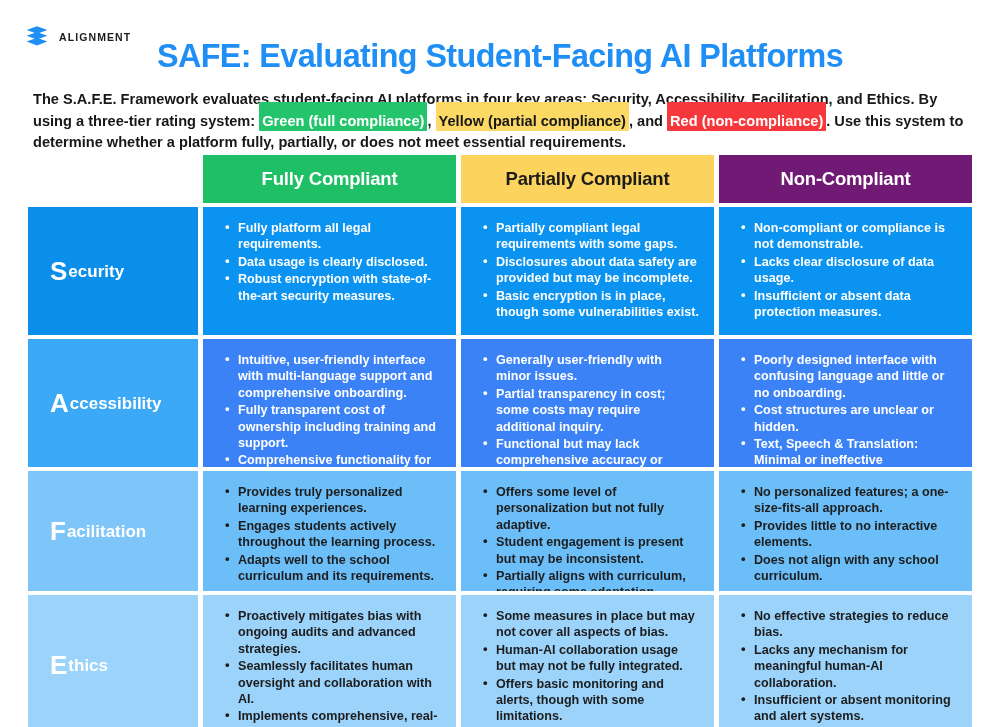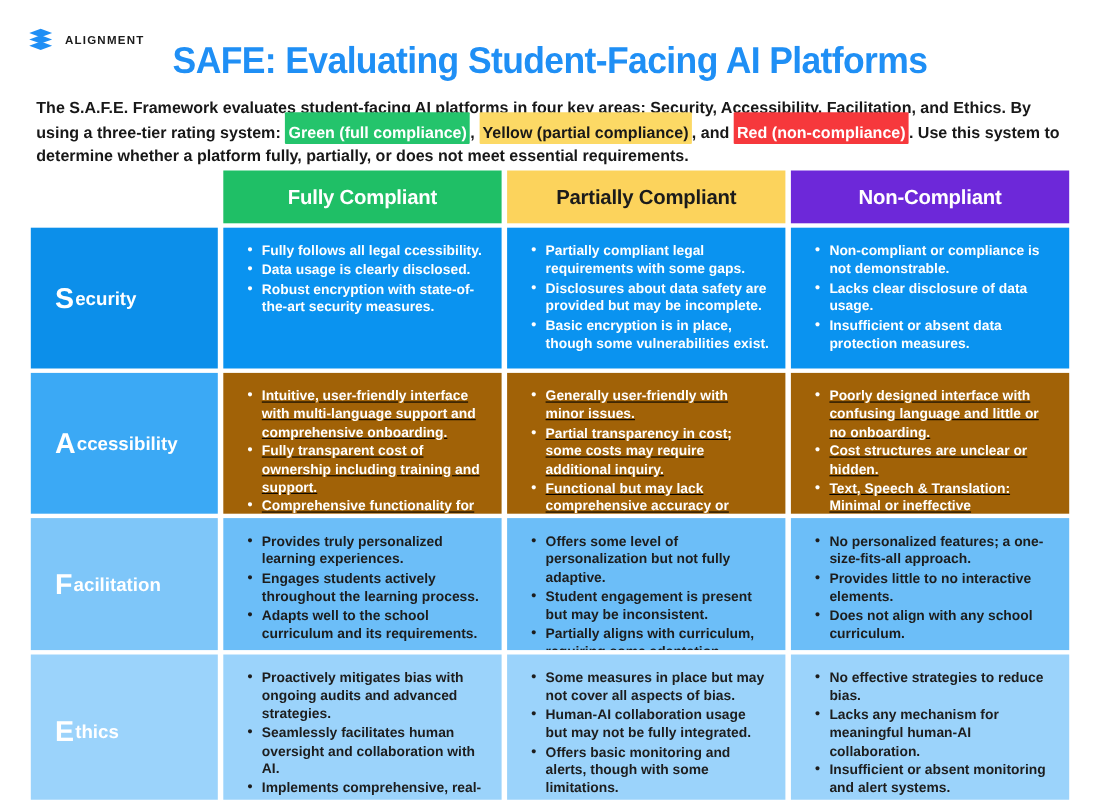--- a/index.html
+++ b/index.html
@@ -54,21 +54,21 @@
     gap: 4px 5px;
   }
   .cell { position: relative; overflow: hidden; }
   .corner { background: #ffffff; }
   .hdr {
     display: flex; align-items: center; justify-content: center;
     font-size: 18.5px; font-weight: bold; letter-spacing: -0.2px;
   }
   .hdr-green  { background: #1fbf66; color: #ffffff; }
   .hdr-yellow { background: #fcd35c; color: #1b1b1b; }
-  .hdr-red    { background: #6d28d9; color: #ffffff; }
+  .hdr-red    { background: #701a75; color: #ffffff; }
   .rowlabel {
     display: flex; align-items: center;
     padding-left: 22px;
     color: #ffffff;
     font-size: 17px; font-weight: bold;
   }
   .rowlabel .cap { font-size: 26px; font-weight: bold; line-height: 1; }
   .rowlabel .rest { line-height: 1; padding-left: 1px; }
   ul.bullets {
     list-style: none;
@@ -82,21 +82,21 @@
     padding-left: 13px;
     margin-bottom: 1px;
   }
   ul.bullets li::before {
     content: "\2022";
     position: absolute; left: 0; top: -1px;
     font-size: 13px;
   }
   
   .tint-1 { background: #0a93f0; }
-  .tint-2 { background: #a16207; text-decoration: underline; }
+  .tint-2 { background: #3b82f6; }
   .tint-3 { background: #6cbef8; }
   .tint-4 { background: #9bd3fb; }
   .txt-light { color: #ffffff; }
   .txt-light li::before { color: #ffffff; }
   .txt-dark  { color: #1d1d1d; }
   .txt-dark li::before { color: #1d1d1d; }
   .label-1 { background: #0c8fea; }
   .label-2 { background: #3ba9f5; }
   .label-3 { background: #7ec6f9; }
   .label-4 { background: #9bd3fb; }
@@ -129,21 +129,21 @@
     <div class="cell hdr hdr-green">Fully Compliant</div>
     <div class="cell hdr hdr-yellow">Partially Compliant</div>
     <div class="cell hdr hdr-red">Non-Compliant</div>
 
     <div class="cell rowlabel label-1">
       <span class="cap">S</span>
         <span class="rest">ecurity</span>
     </div>
     <div class="cell tint-1">
       <ul class="bullets txt-light">
-        <li>Fully follows all legal ccessibility.</li>
+        <li>Fully platform all legal requirements.</li>
         <li>Data usage is clearly disclosed.</li>
         <li>Robust encryption with state-of-the-art security measures.</li>
       </ul>
     </div>
     <div class="cell tint-1">
       <ul class="bullets txt-light">
         <li>Partially compliant legal requirements with some gaps.</li>
         <li>Disclosures about data safety are provided but may be incomplete.</li>
         <li>Basic encryption is in place, though some vulnerabilities exist.</li>
       </ul>

